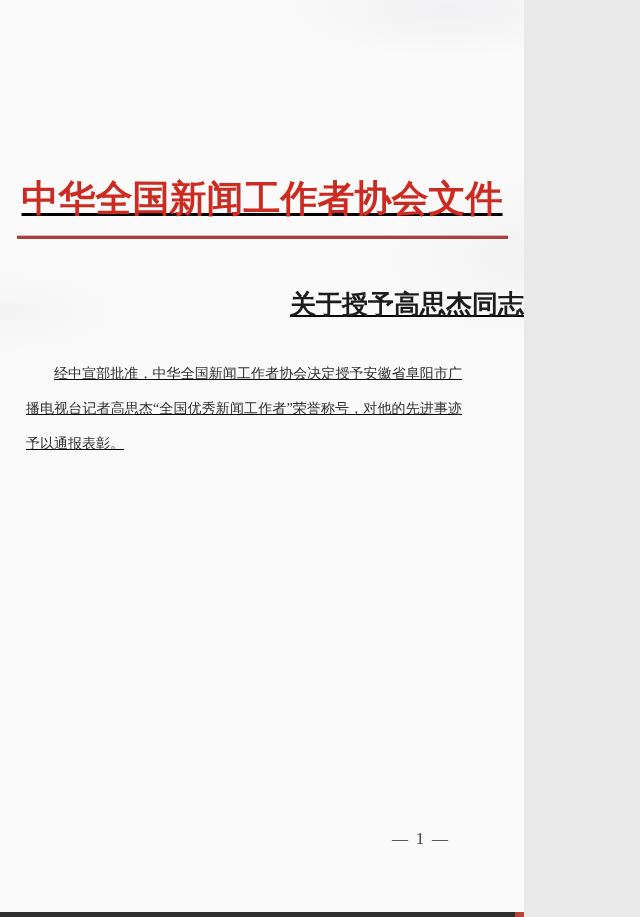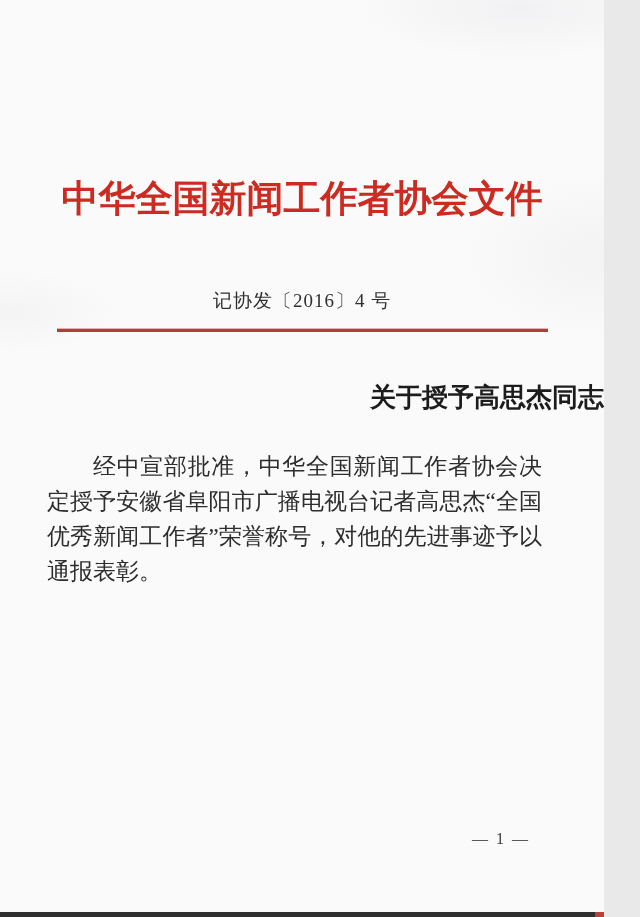--- a/index.html
+++ b/index.html
@@ -11,27 +11,28 @@
     --edge-red:#b8423a;
   }
   html,body{margin:0;padding:0;}
   body{
     width:640px;height:917px;
     font-family:"Liberation Serif","DejaVu Serif",serif;
     background:#e9e9ea;
   }
   .page{
     position:relative;
-    width:604px;height:917px;
+    width:524px;height:917px;
     overflow:hidden;
     background:
       radial-gradient(ellipse 240px 70px at 86% 1%, #f1f1f3, rgba(241,241,243,0) 70%),
       radial-gradient(ellipse 200px 120px at 99% 28%, #f4f3f4, rgba(244,243,244,0) 70%),
       radial-gradient(ellipse 160px 60px at 2% 34%, #f5f4f4, rgba(245,244,244,0) 70%),
       #fbfafa;
+    text-decoration: underline;
   }
   .red-header{
     margin:178px 0 0 0;
     text-align:center;
     font-size:37px;
     line-height:1.12;
     font-weight:bold;
     color:var(--header-red);
     white-space:nowrap;
   }
@@ -52,22 +53,22 @@
   .doc-title{
     margin:47px 0 0 0;
     text-align:center;
     font-size:26px;
     line-height:38px;
     font-weight:bold;
     color:var(--title-ink);
   }
   .doc-title .line{display:block;text-align:right;}
   .body-text{
-    margin:32px 62px 0 47px;
-    font-size:23px;
+    margin:32px 62px 0 26px;
+    font-size:14px;
     line-height:35px;
     color:var(--body-ink);
     text-align:justify;
     text-justify:inter-character;
   }
   .body-text p{margin:0;text-indent:2em;}
   .page-number{
     position:absolute;
     top:830px;right:74px;
     font-size:16px;
@@ -89,21 +90,20 @@
     background:var(--edge-red);
   }
 </style>
 </head>
 <body>
 
 <div class="page">
 
   <h1 class="red-header">中华全国新闻工作者协会文件</h1>
 
-  <div class="doc-number">记协发〔2016〕4 号</div>
 
   <div class="red-rule"></div>
 
   <h2 class="doc-title">
     <span class="line">关于授予高思杰同志</span>
   </h2>
 
   <div class="body-text">
     <p>经中宣部批准，中华全国新闻工作者协会决定授予安徽省阜阳市广播电视台记者高思杰“全国优秀新闻工作者”荣誉称号，对他的先进事迹予以通报表彰。</p>
   </div>

